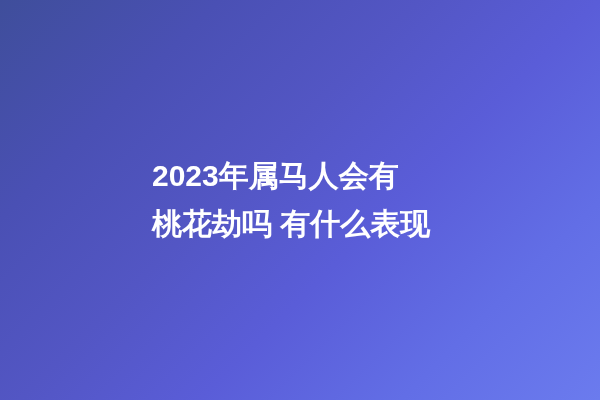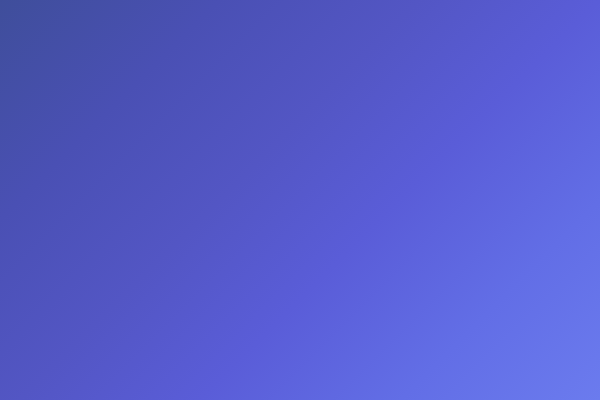--- a/index.html
+++ b/index.html
@@ -44,15 +44,17 @@
     text-align: left;
     -webkit-font-smoothing: antialiased;
   }
 </style>
 </head>
 <body>
 
 <div class="poster">
 
   <div class="title-block">
+    <span class="title-line">2023年属马人会有</span>
+    <span class="title-line">桃花劫吗 有什么表现</span>
   </div>
 
 </div>
 
 </body></html>

